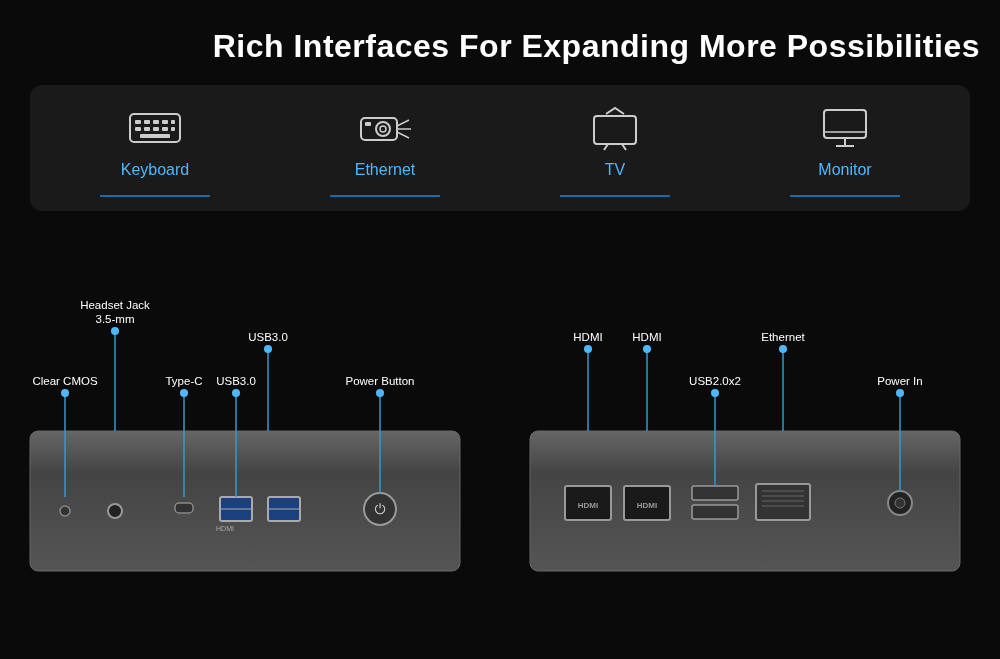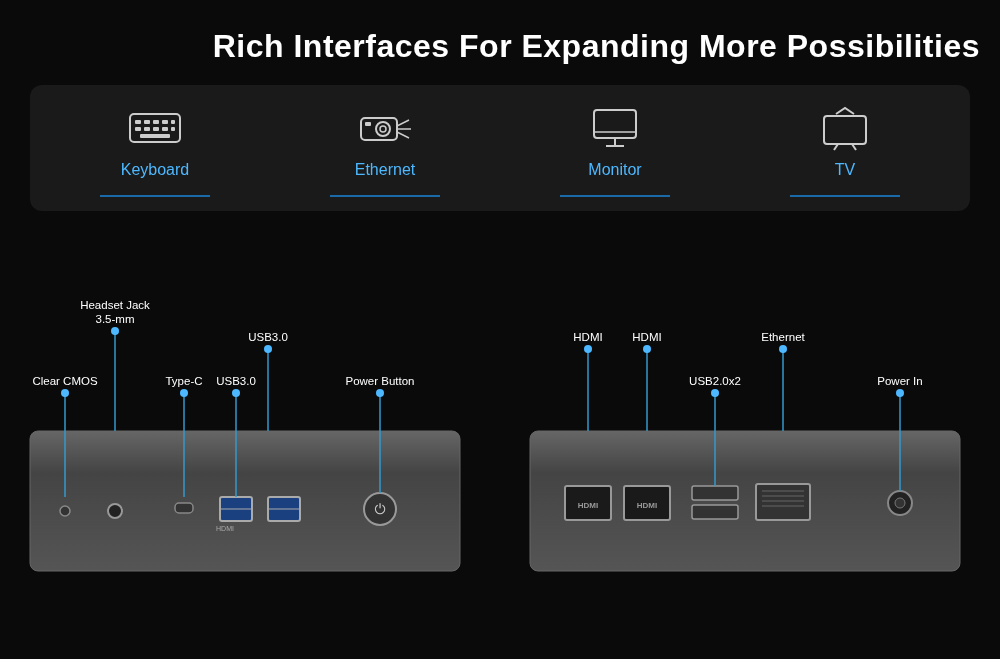--- a/index.html
+++ b/index.html
@@ -105,39 +105,39 @@
         <line x1="42" y1="28" x2="54" y2="34" stroke="#ccc" stroke-width="1.5"></line>
         <rect x="10" y="18" width="6" height="4" rx="1" fill="#ccc"></rect>
       </svg>
     </div>
     <span class="icon-label">Ethernet</span>
   </div>
 
   <div class="icon-item">
     <div class="icon-svg">
       <svg width="50" height="48" viewBox="0 0 50 48">
+        <rect x="4" y="12" width="42" height="28" rx="3" fill="none" stroke="#ccc" stroke-width="2"></rect>
+        <line x1="18" y1="40" x2="14" y2="46" stroke="#ccc" stroke-width="2"></line>
+        <line x1="32" y1="40" x2="36" y2="46" stroke="#ccc" stroke-width="2"></line>
+        <polyline points="16,10 25,4 34,10" fill="none" stroke="#ccc" stroke-width="2"></polyline>
+      </svg>
+    </div>
+    <span class="icon-label">TV</span>
+  </div>
+
+  <div class="icon-item">
+    <div class="icon-svg">
+      <svg width="50" height="48" viewBox="0 0 50 48">
         <rect x="4" y="6" width="42" height="28" rx="3" fill="none" stroke="#ccc" stroke-width="2"></rect>
         <line x1="4" y1="28" x2="46" y2="28" stroke="#ccc" stroke-width="1.5"></line>
         <line x1="25" y1="34" x2="25" y2="42" stroke="#ccc" stroke-width="2"></line>
         <line x1="16" y1="42" x2="34" y2="42" stroke="#ccc" stroke-width="2"></line>
       </svg>
     </div>
     <span class="icon-label">Monitor</span>
-  </div>
-
-  <div class="icon-item">
-    <div class="icon-svg">
-      <svg width="50" height="48" viewBox="0 0 50 48">
-        <rect x="4" y="12" width="42" height="28" rx="3" fill="none" stroke="#ccc" stroke-width="2"></rect>
-        <line x1="18" y1="40" x2="14" y2="46" stroke="#ccc" stroke-width="2"></line>
-        <line x1="32" y1="40" x2="36" y2="46" stroke="#ccc" stroke-width="2"></line>
-        <polyline points="16,10 25,4 34,10" fill="none" stroke="#ccc" stroke-width="2"></polyline>
-      </svg>
-    </div>
-    <span class="icon-label">TV</span>
   </div>
 </div>
 
 <div class="main-visual">
   <svg width="1000" height="370" viewBox="0 0 1000 370" style="display:block;">
 
     <rect x="30" y="200" width="430" height="140" rx="8" fill="url(#boxGrad)" stroke="#666" stroke-width="1"></rect>
     <defs>
       <linearGradient id="boxGrad" x1="0" y1="0" x2="0" y2="1">
         <stop offset="0%" stop-color="#666"></stop>

